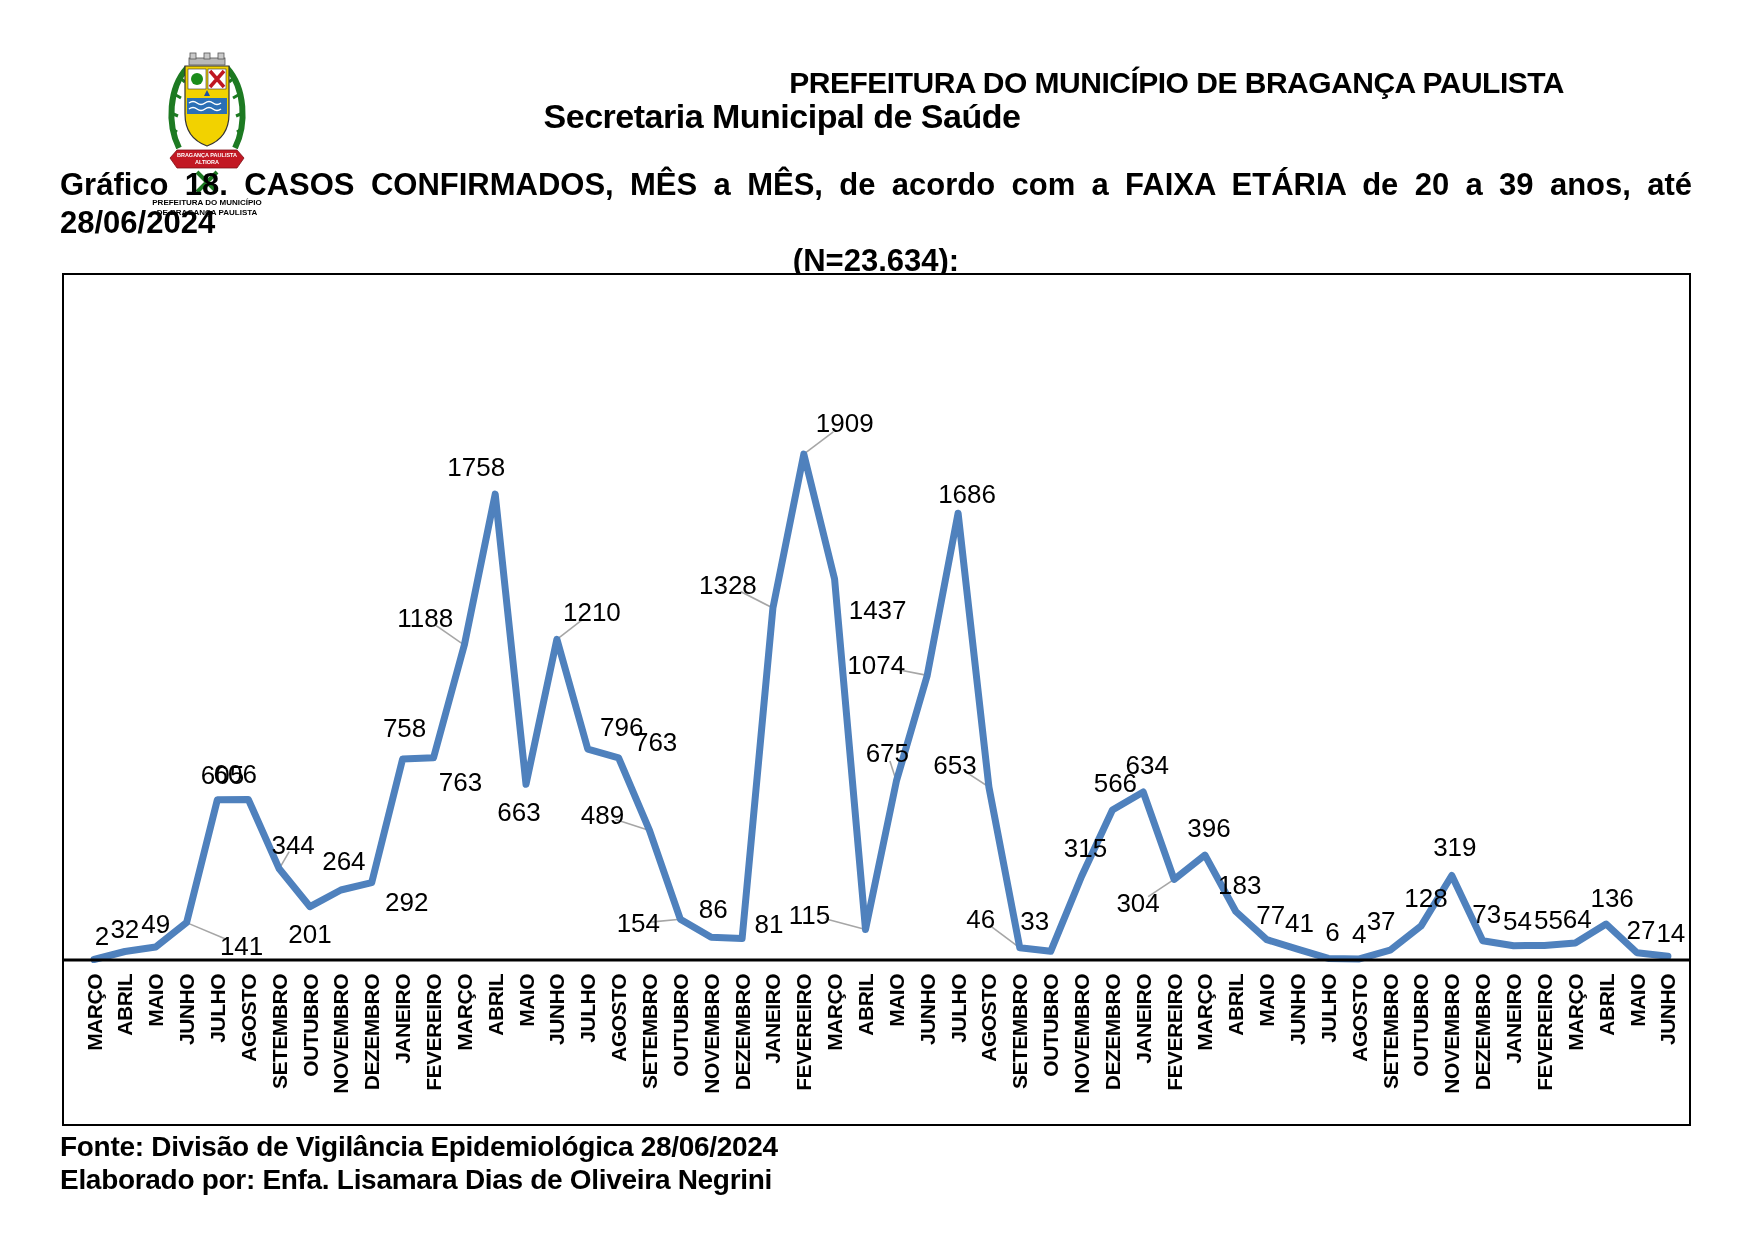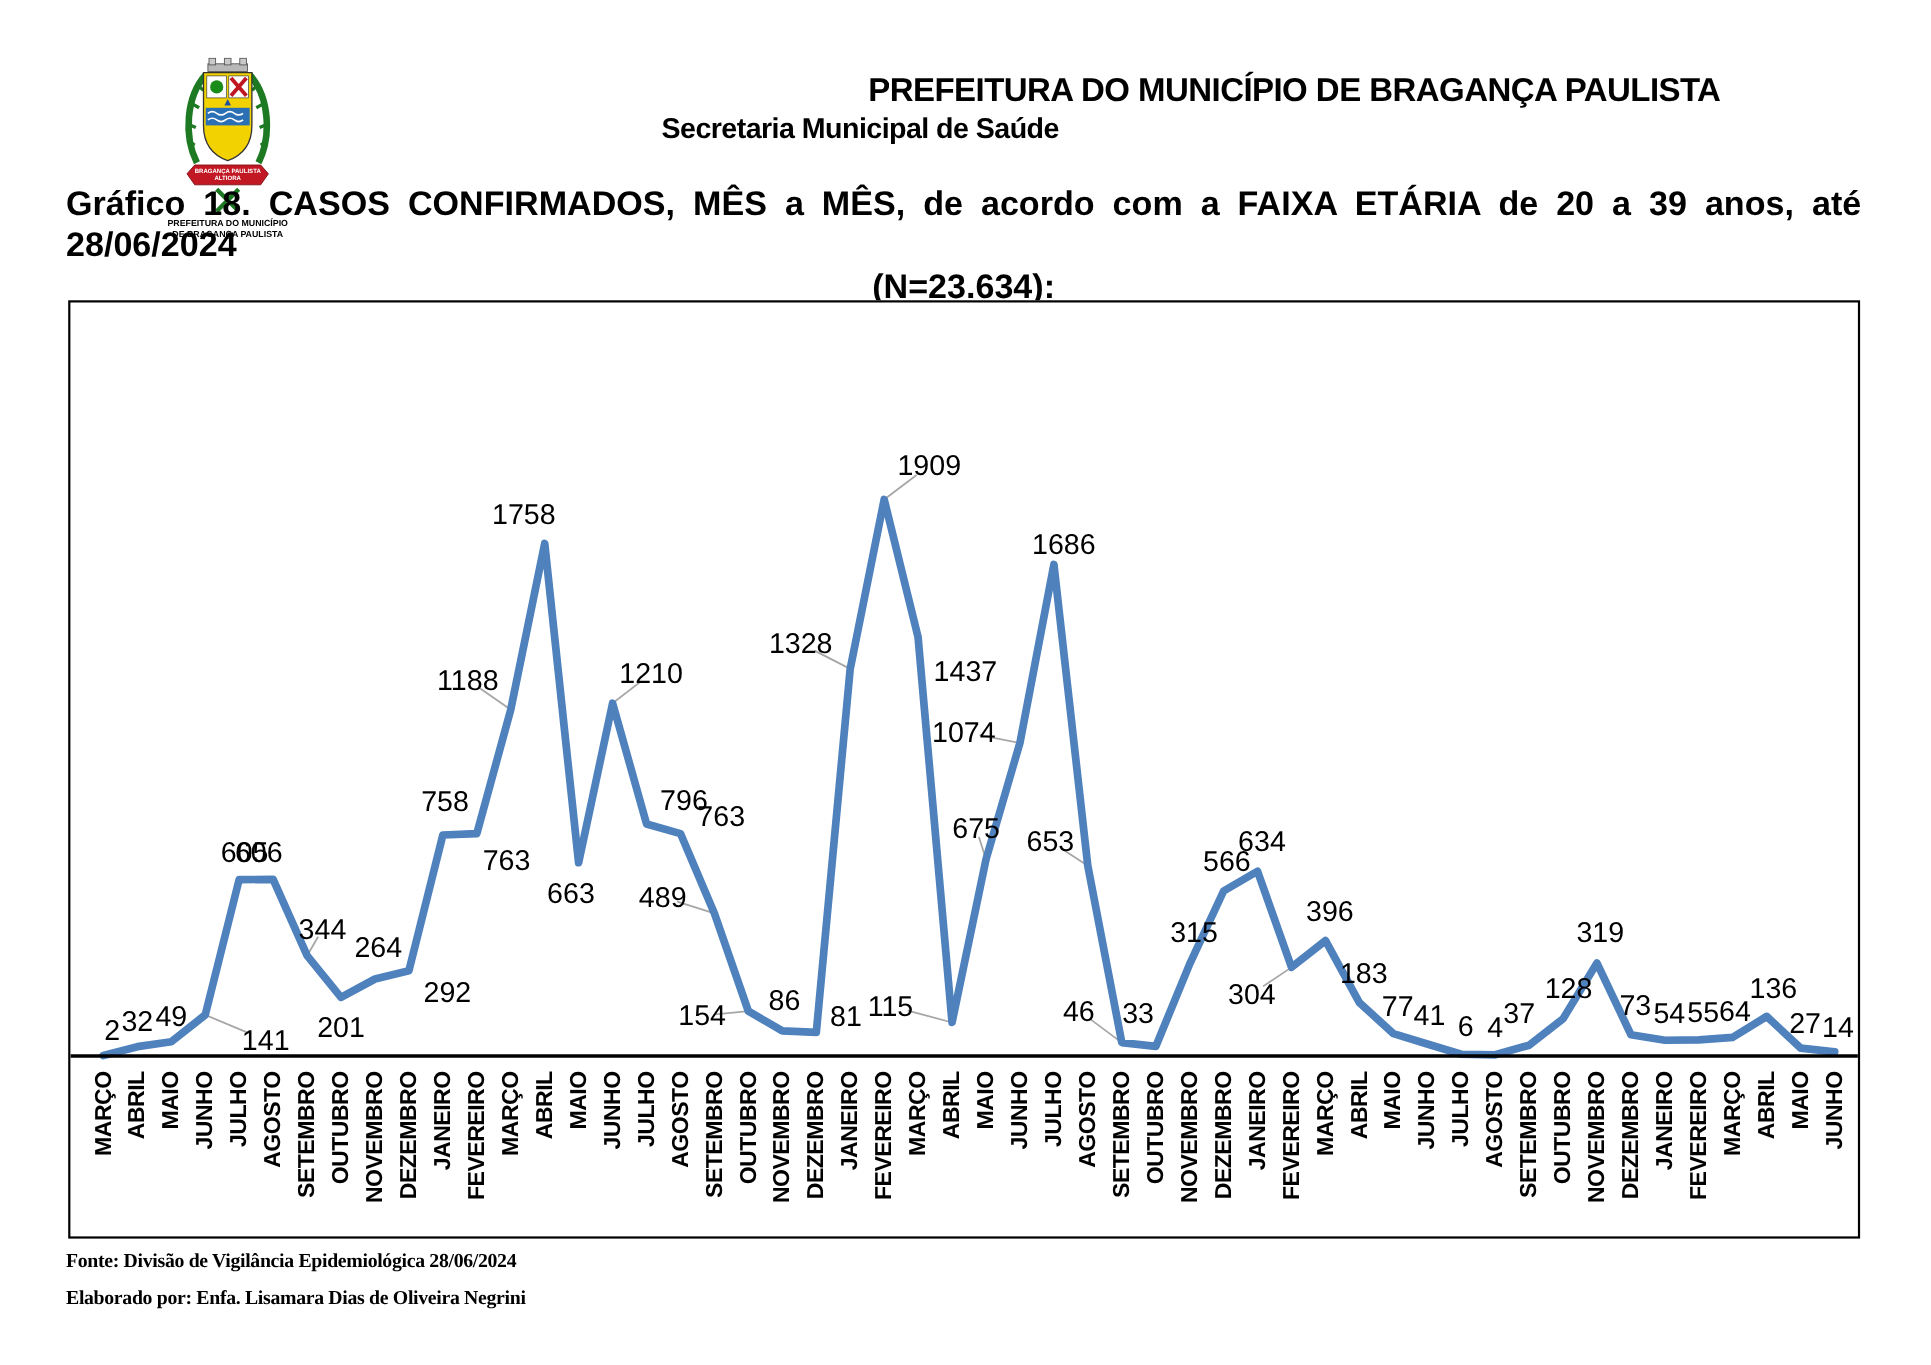--- a/index.html
+++ b/index.html
@@ -3,38 +3,38 @@
 <meta charset="utf-8">
 <style>
   html,body{margin:0;padding:0;background:#ffffff;}
   body{width:1755px;height:1241px;position:relative;overflow:hidden;
        font-family:"Liberation Sans", sans-serif;color:#000;}
   .abs{position:absolute;}
 
   
   .header{left:0;top:66px;width:1564px;text-align:center;font-weight:bold;}
   .header .h1{font-size:30px;letter-spacing:-0.5px;line-height:34px;text-align:right;}
-  .header .h2{font-size:26px;letter-spacing:-0.5px;line-height:32px;}
+  .header .h2{font-size:34px;letter-spacing:-0.5px;line-height:32px;}
 
   
   .logo{left:122px;top:52px;width:170px;height:170px;}
 
   
   .title{left:60px;top:166px;width:1632px;font-weight:bold;font-size:31px;line-height:38px;}
   .title .t1{text-align:justify;text-align-last:justify;}
   .title .t2{text-align:center;}
 
   
   .chart-frame{left:62px;top:273px;width:1625px;height:849px;border:2px solid #000;background:#fff;}
   #chart-svg{display:block;width:1625px;height:849px;}
   .value-label{font-family:"Liberation Sans",sans-serif;font-size:26px;fill:#000;}
   .month-label{font-family:"Liberation Sans",sans-serif;font-size:21px;font-weight:bold;fill:#000;letter-spacing:-0.5px;}
 
   
-  .footer{left:60px;top:1130px;width:1600px;font-weight:bold;font-size:18px;line-height:33px;letter-spacing:-0.3px;font-family:Liberation Serif, serif;}
+  .footer{left:60px;top:1130px;width:1600px;font-weight:bold;font-size:28px;line-height:33px;letter-spacing:-0.3px;}
 </style>
 </head>
 <body>
 
 <div class="abs logo">
   <svg viewBox="0 0 100 170" width="170" height="170" aria-hidden="true">
 
     <g>
       <rect x="32" y="6" width="36" height="7" fill="#b9b9b9" stroke="#555" stroke-width="0.8"></rect>
       <rect x="33" y="1" width="6" height="6" fill="#c9c9c9" stroke="#555" stroke-width="0.8"></rect>

